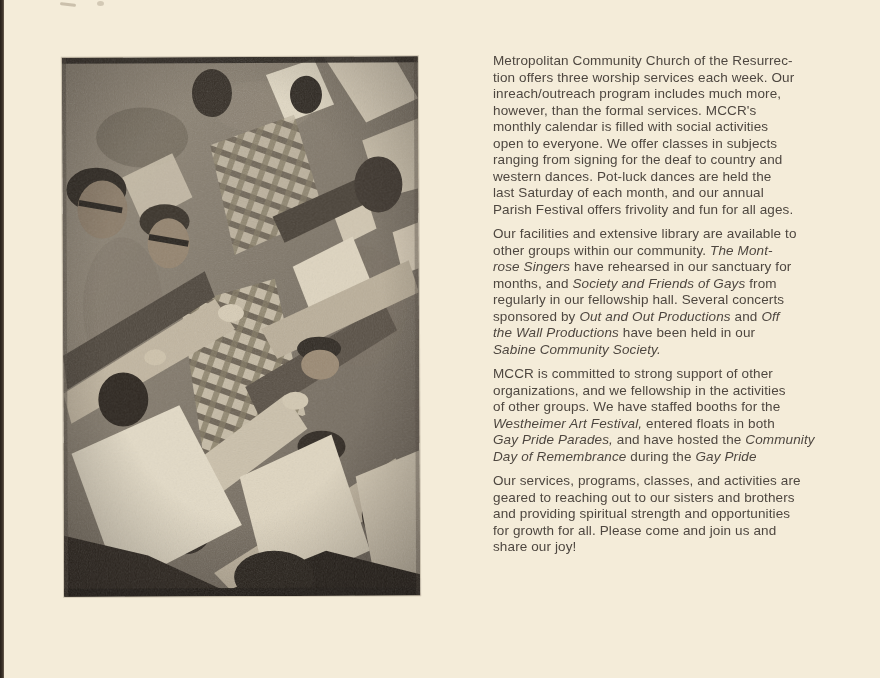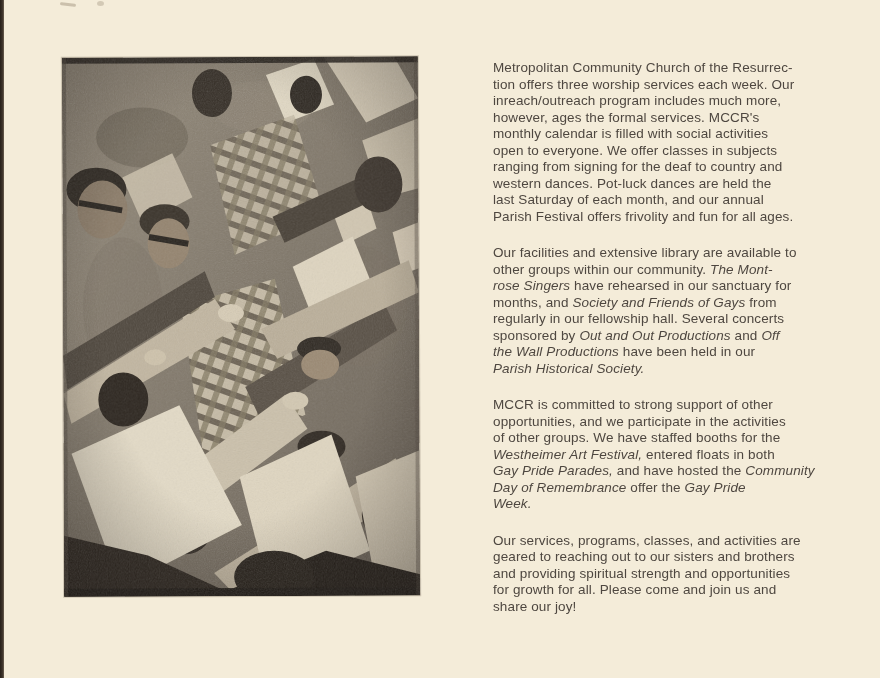--- a/index.html
+++ b/index.html
@@ -31,28 +31,28 @@
     position: absolute;
     left: 63px; top: 57px;
     width: 356px; height: 539px;
     margin: 0;
     transform: rotate(-0.25deg);
     box-shadow: 0 0 0 1px rgba(90, 80, 65, 0.25);
   }
   .photo svg { display: block; width: 100%; height: 100%; }
   .article {
     position: absolute;
-    left: 493px; top: 60px;
+    left: 493px; top: 53px;
     width: 372px;
     color: #4e4740;
     font-size: 13.5px;
     line-height: 16.5px;
     letter-spacing: 0.12px;
   }
-  .para + .para { margin-top: 20px; }
+  .para + .para { margin-top: 8px; }
   .line { white-space: nowrap; }
   .it { font-style: italic; }
 </style>
 </head>
 <body>
 
 <div class="page">
 
   <div class="scan-edge"></div>
   <div class="speck s1"></div>
@@ -148,46 +148,45 @@
       <rect width="356" height="539" fill="url(#vig)"></rect>
       <rect width="356" height="539" filter="url(#grain)" opacity="0.22"></rect>
     </svg>
   </figure>
 
   <div class="article">
       <div class="para">
         <div class="line"><span>Metropolitan Community Church of the Resurrec-</span></div>
         <div class="line"><span>tion offers three worship services each week. Our</span></div>
         <div class="line"><span>inreach/outreach program includes much more,</span></div>
-        <div class="line"><span>however, ages the formal services. MCCR's</span></div>
+        <div class="line"><span>however, than the formal services. MCCR's</span></div>
         <div class="line"><span>monthly calendar is filled with social activities</span></div>
         <div class="line"><span>open to everyone. We offer classes in subjects</span></div>
         <div class="line"><span>ranging from signing for the deaf to country and</span></div>
         <div class="line"><span>western dances. Pot-luck dances are held the</span></div>
         <div class="line"><span>last Saturday of each month, and our annual</span></div>
         <div class="line"><span>Parish Festival offers frivolity and fun for all ages.</span></div>
       </div>
       <div class="para">
         <div class="line"><span>Our facilities and extensive library are available to</span></div>
         <div class="line"><span>other groups within our community. </span><span class="it">The Mont-</span></div>
         <div class="line"><span class="it">rose Singers</span><span> have rehearsed in our sanctuary for</span></div>
         <div class="line"><span>months, and </span><span class="it">Society and Friends of Gays</span><span> from</span></div>
         <div class="line"><span>regularly in our fellowship hall. Several concerts</span></div>
         <div class="line"><span>sponsored by </span><span class="it">Out and Out Productions</span><span> and </span><span class="it">Off</span></div>
         <div class="line"><span class="it">the Wall Productions</span><span> have been held in our</span></div>
-        <div class="line"><span class="it">Parish Historical Society.</span></div>
+        <div class="line"><span class="it">Sabine Community Society.</span></div>
       </div>
       <div class="para">
         <div class="line"><span>MCCR is committed to strong support of other</span></div>
-        <div class="line"><span>opportunities, and we participate in the activities</span></div>
+        <div class="line"><span>organizations, and we fellowship in the activities</span></div>
         <div class="line"><span>of other groups. We have staffed booths for the</span></div>
         <div class="line"><span class="it">Westheimer Art Festival,</span><span> entered floats in both</span></div>
         <div class="line"><span class="it">Gay Pride Parades,</span><span> and have hosted the </span><span class="it">Community</span></div>
-        <div class="line"><span class="it">Day of Remembrance</span><span> offer the </span><span class="it">Gay Pride</span></div>
-        <div class="line"><span class="it">Week.</span></div>
+        <div class="line"><span class="it">Day of Remembrance</span><span> during the </span><span class="it">Gay Pride</span></div>
       </div>
       <div class="para">
         <div class="line"><span>Our services, programs, classes, and activities are</span></div>
         <div class="line"><span>geared to reaching out to our sisters and brothers</span></div>
         <div class="line"><span>and providing spiritual strength and opportunities</span></div>
         <div class="line"><span>for growth for all. Please come and join us and</span></div>
         <div class="line"><span>share our joy!</span></div>
       </div>
     </div>
 

